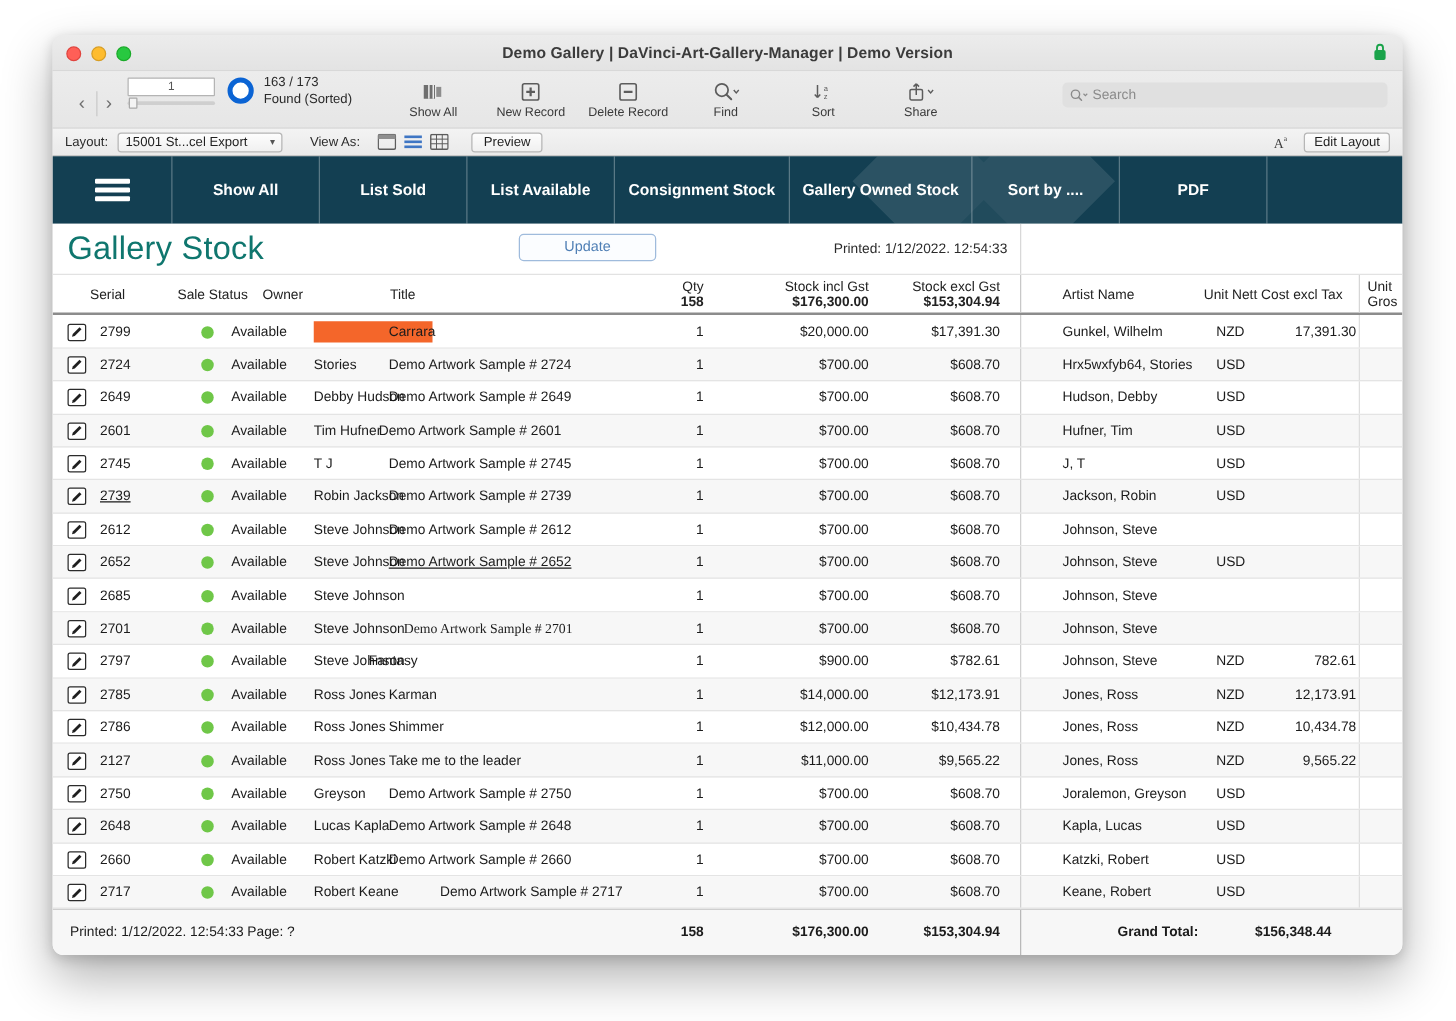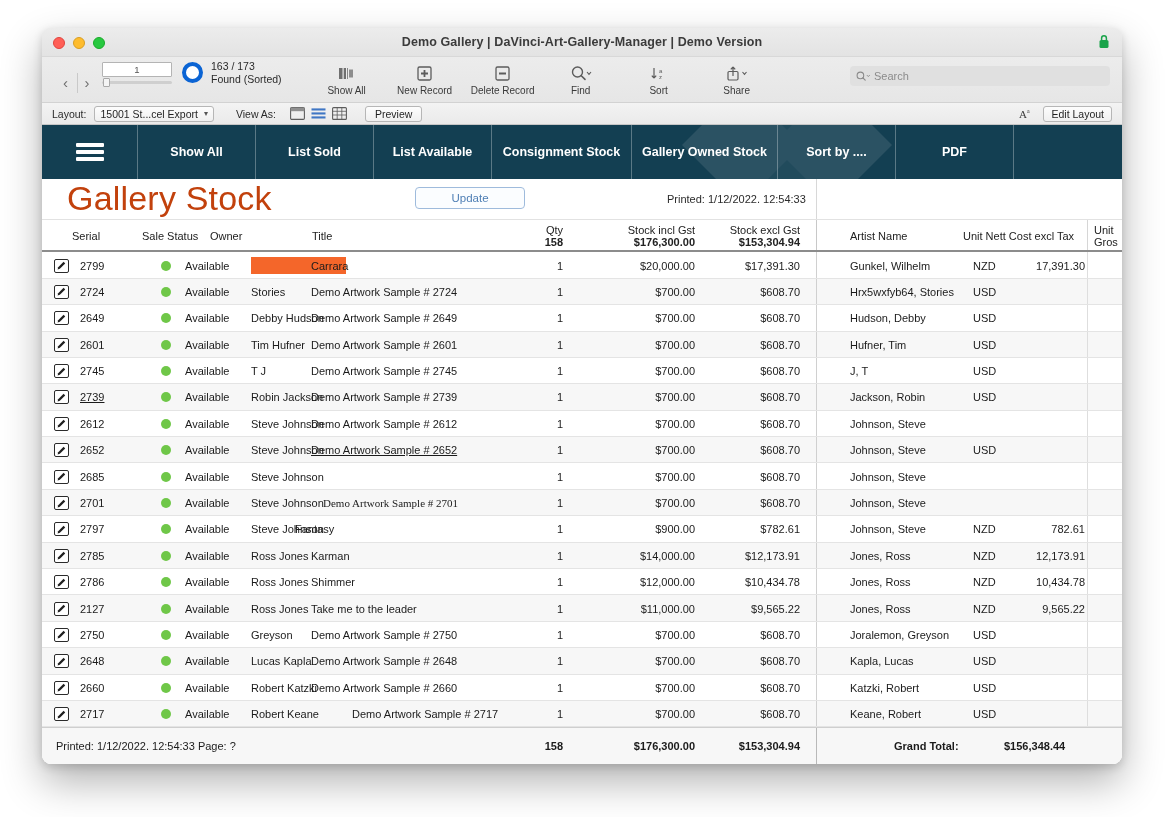--- a/index.html
+++ b/index.html
@@ -111,21 +111,21 @@
     height: 22px; background: linear-gradient(#f3f3f3,#eaeaea);
     border-bottom: 1px solid #c6c6c6;
     display: flex; align-items: center; padding: 0 10px; gap: 8px;
     flex: 0 0 auto; position: relative;
   }
   .lb-txt { font-size: 10.5px; color: #2b2b2b; }
   .layout-select {
     height: 16px; min-width: 118px; background: linear-gradient(#fdfdfd,#f0f0f0);
     border: 1px solid #b6b6b6; border-radius: 3px;
     display: flex; align-items: center; justify-content: space-between;
-    padding: 0 5px; font-size: 10.5px; color: #1f1f1f;
+    padding: 0 5px; font-size: 10.5px; color: #1f1f1f; gap: 12px;
   }
   .viewas { display: flex; gap: 6px; align-items: center; margin-left: 6px; }
   .va-ico { width: 15px; height: 13px; }
   .preview-btn {
     height: 16px; padding: 0 9px; margin-left: 10px;
     background: linear-gradient(#fdfdfd,#f0f0f0); border: 1px solid #b6b6b6;
     border-radius: 3px; font-size: 10.5px; color: #1f1f1f; line-height: 14px;
   }
   .lb-right { position: absolute; right: 10px; display: flex; align-items: center; gap: 9px; }
   .editlayout-btn {
@@ -157,21 +157,21 @@
   
   .report {
     flex: 1 1 auto; background: #ffffff; position: relative; overflow: hidden;
     display: flex; flex-direction: column;
   }
   .rpt-head {
     height: 42px; display: flex; align-items: center; position: relative;
     border-bottom: 1px solid #e2e2e2;
   }
   .rpt-title {
-    margin-left: 25px; font-size: 34px; color: #c2410c; font-weight: 300;
+    margin-left: 12px; font-size: 26px; color: #0f766e; font-weight: 300;
     letter-spacing: .2px;
   }
   .update-btn {
     position: absolute; left: 373px; top: 8px; width: 110px; height: 22px;
     border: 1px solid #9fbbdc; border-radius: 4px; background: #fbfdff;
     color: #4f7fb5; font-size: 11.5px; display:flex; align-items:center; justify-content:center;
   }
   .printed-top {
     position: absolute; left: 625px; top: 14px;
     font-size: 11px; color: #2b2b2b;
@@ -519,21 +519,21 @@
                   <path d="M1.6 9.4 L2.2 7.2 L7.6 1.8 L9.2 3.4 L3.8 8.8 Z" fill="#1f1f1f"></path>
                 </svg>
               </span>
             </div>
             <div class="cell" style="left: 38px; width: 44px;">2601</div>
             <div class="cell" style="left: 119px; width: 14px;">
               <span class="statusdot"></span>
             </div>
             <div class="cell" style="left: 143px; width: 70px;">Available</div>
             <div class="cell" style="left: 209px; width: 100px;">Tim Hufner</div>
-            <div class="cell" style="left: 269px; width: 220px;">Demo Artwork Sample # 2601</div>
+            <div class="cell" style="left: 261px; width: 220px;">Demo Artwork Sample # 2601</div>
             <div class="cell r" style="left: 481px; width: 40px;">1</div>
             <div class="cell r" style="left: 535px; width: 118px;">$700.00</div>
             <div class="cell r" style="left: 640px; width: 118px;">$608.70</div>
             <div class="cell" style="left: 808px; width: 115px;">Hufner, Tim</div>
             <div class="cell" style="left: 931px; width: 34px;">USD</div>
             <div class="cell r" style="left: 965px; width: 78px;"></div>
             <div class="vrule" style="left: 774px;"></div>
             <div class="vrule" style="left: 1045px; background: rgb(222, 222, 222);"></div>
           </div>
           <div class="row">

